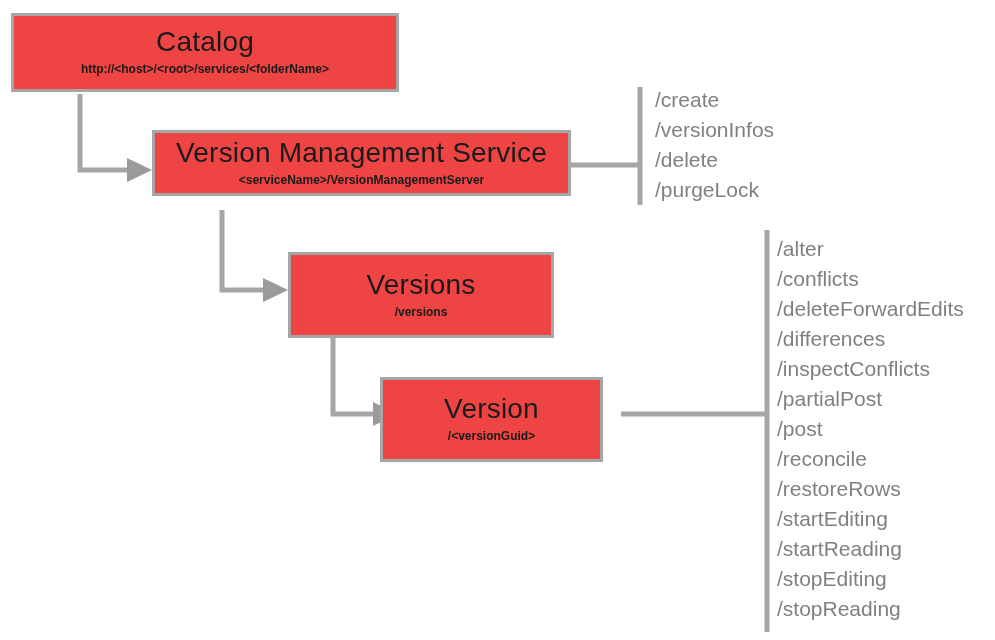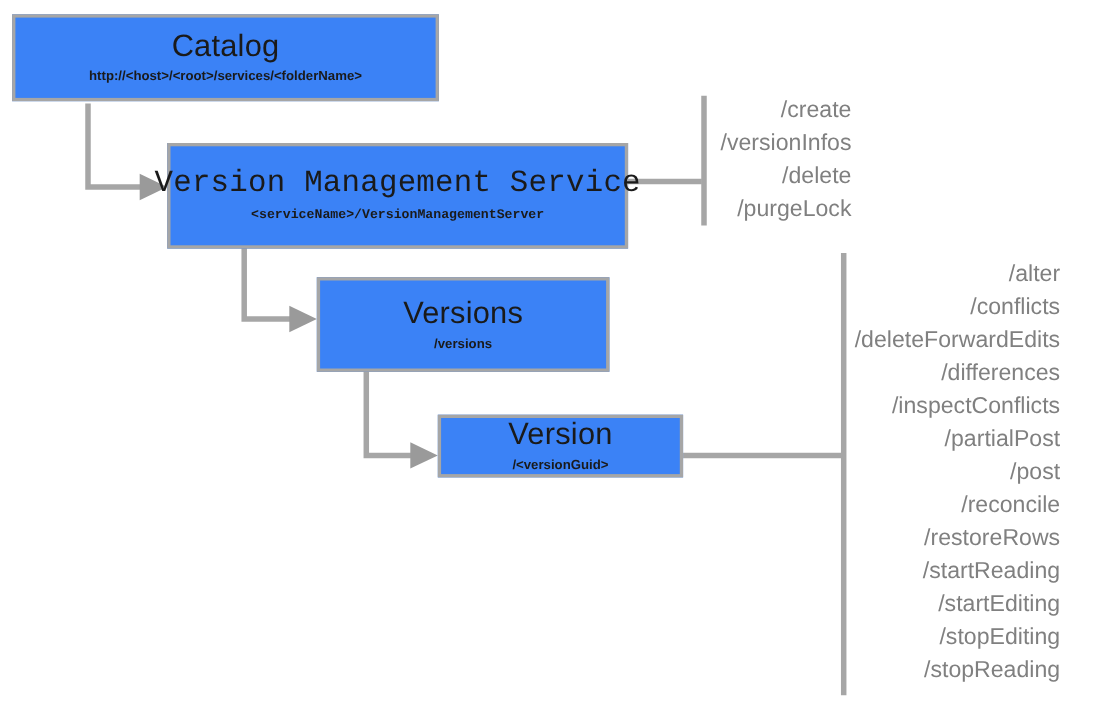--- a/index.html
+++ b/index.html
@@ -18,21 +18,21 @@
   .connectors {
     position: absolute;
     left: 0;
     top: 0;
     width: 995px;
     height: 640px;
   }
   .node {
     position: absolute;
     box-sizing: border-box;
-    background: #3b82f6;
+    background: #ef4444;
     border: 3px solid #a6a6a6;
     display: flex;
     flex-direction: column;
     align-items: center;
     justify-content: center;
     text-align: center;
   }
   .node-title {
     font-size: 28px;
     line-height: 34px;
@@ -41,31 +41,30 @@
     white-space: nowrap;
   }
   .node-subtitle {
     font-size: 12px;
     line-height: 21px;
     font-weight: 600;
     color: #1a1a1a;
     white-space: nowrap;
   }
   .node-catalog  { left: 11px;  top: 13px;  width: 388px; height: 79px; }
-  .node-vms      { left: 152px; top: 130px; width: 419px; height: 96px; font-family: Liberation Mono, monospace; }
+  .node-vms      { left: 152px; top: 130px; width: 419px; height: 66px; }
   .node-versions { left: 288px; top: 252px; width: 266px; height: 86px; }
-  .node-version  { left: 398px; top: 377px; width: 223px; height: 57px; }
+  .node-version  { left: 380px; top: 377px; width: 223px; height: 85px; }
 
   .ops-list {
     position: absolute;
     color: #808080;
     font-size: 21px;
     line-height: 30px;
     white-space: nowrap;
-    text-align: right;
   }
   .ops-vms     { left: 655px; top: 85px;  }
   .ops-version { left: 777px; top: 234px; }
   .op-item { display: block; }
 </style>
 </head>
 <body>
 
 <div class="canvas">
 
@@ -116,19 +115,19 @@
   <div class="ops-list ops-version">
     <span class="op-item">/alter</span>
     <span class="op-item">/conflicts</span>
     <span class="op-item">/deleteForwardEdits</span>
     <span class="op-item">/differences</span>
     <span class="op-item">/inspectConflicts</span>
     <span class="op-item">/partialPost</span>
     <span class="op-item">/post</span>
     <span class="op-item">/reconcile</span>
     <span class="op-item">/restoreRows</span>
+    <span class="op-item">/startEditing</span>
     <span class="op-item">/startReading</span>
-    <span class="op-item">/startEditing</span>
     <span class="op-item">/stopEditing</span>
     <span class="op-item">/stopReading</span>
   </div>
 
 </div>
 
 </body></html>

